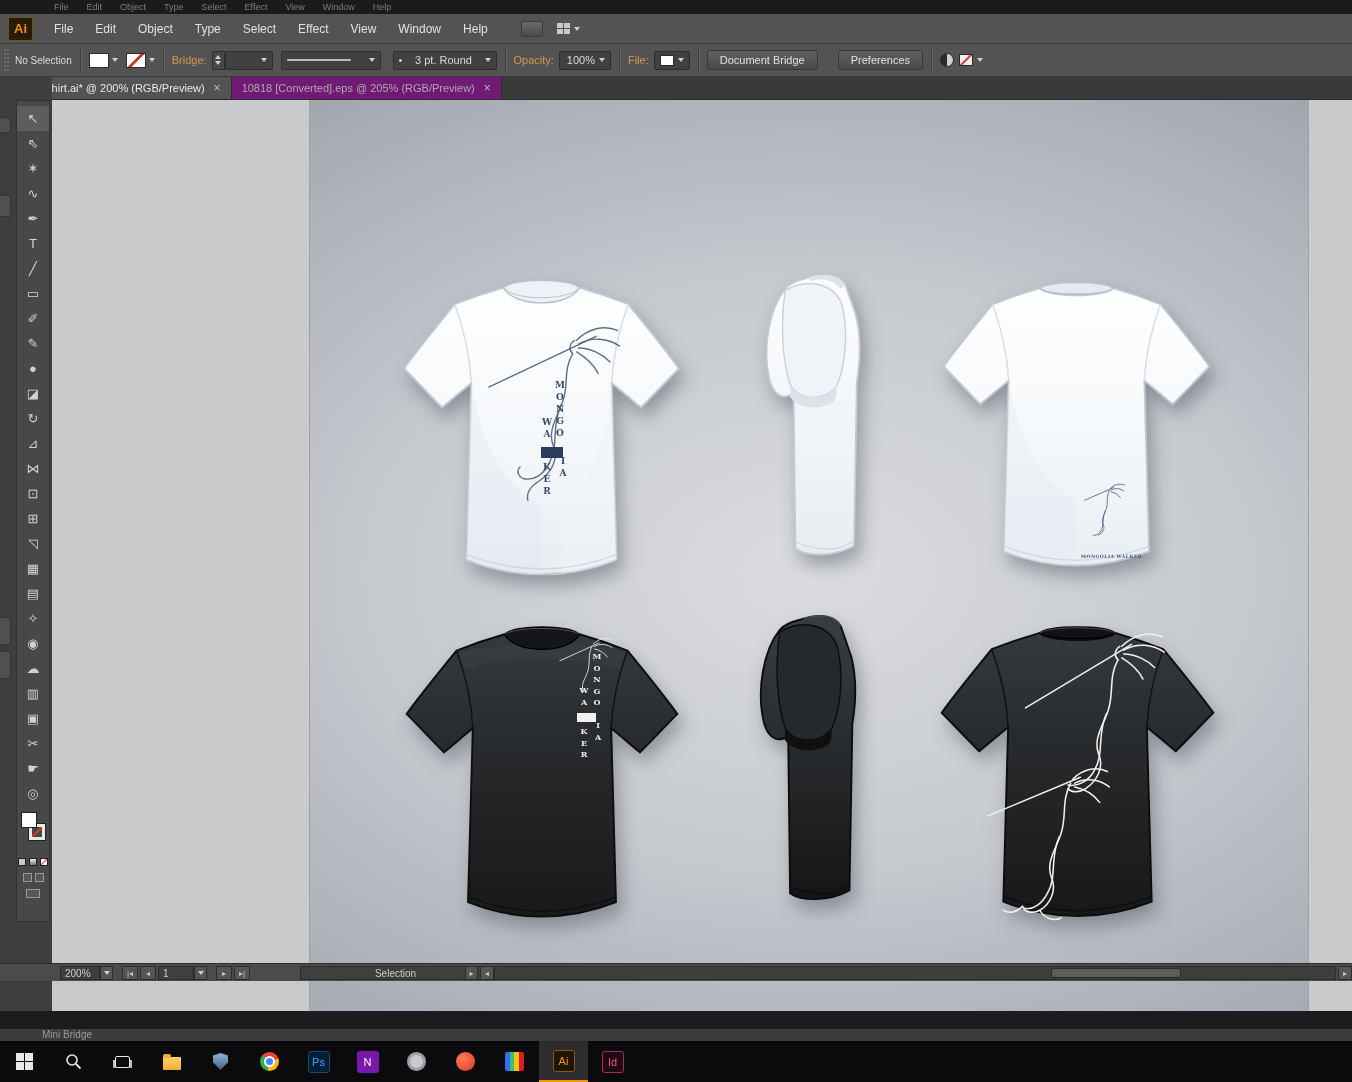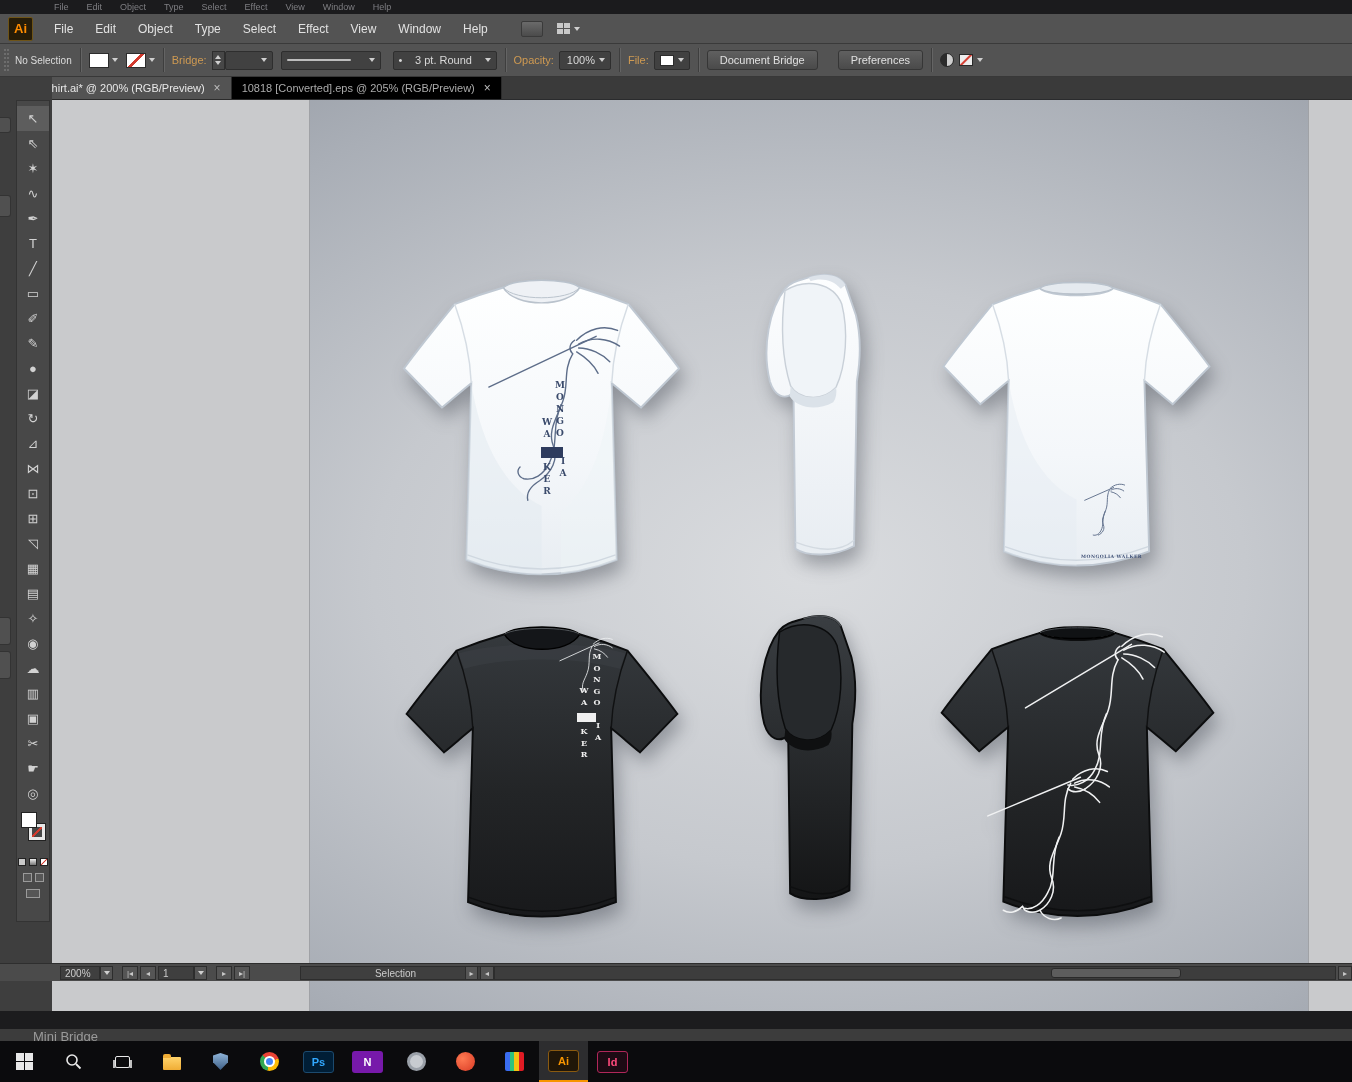--- a/index.html
+++ b/index.html
@@ -49,21 +49,21 @@
   .mini-none { width:14px; height:12px; background:linear-gradient(135deg,#eee 40%,#d33a2e 47%,#d33a2e 53%,#eee 60%);
     border:1px solid #2a2a2a; }
 
   
   #tabbar { position:absolute; left:0; top:77px; width:1352px; height:23px; background:#3a3a3a;
     border-bottom:1px solid #2b2b2b; display:flex; align-items:stretch; }
   #tools-collapse { width:30px; color:#b5b5b5; font-size:11px; display:flex; align-items:center; justify-content:center;
     background:#464646; border-right:1px solid #2b2b2b; }
   .tab { display:flex; align-items:center; gap:9px; padding:0 10px; font-size:11px; border-right:1px solid #2b2b2b; }
   .tab.active { background:#535353; color:#e8e8e8; }
-  .tab.inactive { background:#000000; color:#ababab; }
+  .tab.inactive { background:#701a75; color:#ababab; }
   .tab .close { color:#bdbdbd; font-size:12px; }
 
   
   #left-strip { position:absolute; left:0; top:77px; width:15px; height:934px; background:#3e3e3e; }
   .strip-tab { position:absolute; left:0; width:11px; background:#505050; border:1px solid #333;
     border-left:none; border-radius:0 3px 3px 0; }
   #tool-dock { position:absolute; left:15px; top:77px; width:37px; height:934px; background:#3e3e3e; }
   #toolpanel { position:absolute; left:16px; top:100px; width:34px; height:822px; background:#484848;
     border:1px solid #333; padding-top:5px; }
   .tool { width:100%; height:25px; display:flex; align-items:center; justify-content:center;
@@ -100,43 +100,43 @@
     color:#cccccc; font-size:10px; display:flex; align-items:center; padding:0 4px; }
   .sb-btn { position:absolute; top:2px; height:14px; background:#555; border:1px solid #2d2d2d;
     color:#c8c8c8; font-size:8px; display:flex; align-items:center; justify-content:center; }
   #scroll-track { position:absolute; left:494px; right:16px; top:2px; height:14px; background:#3d3d3d;
     border:1px solid #2d2d2d; }
   #scroll-thumb { position:absolute; left:556px; top:1px; width:130px; height:10px; background:#5d5d5d;
     border:1px solid #2a2a2a; border-radius:3px; }
 
   
   #bottomstrip { position:absolute; left:0; top:1029px; width:1352px; height:12px; background:#3c3c3c; }
-  #mini-bridge { position:absolute; left:33px; top:0; font-size:13px; color:#9a9a9a; }
+  #mini-bridge { position:absolute; left:42px; top:0; font-size:10px; color:#9a9a9a; }
 
   
   #taskbar { position:absolute; left:0; top:1041px; width:1352px; height:41px; background:#0b0b0d;
     display:flex; align-items:stretch; }
   .tslot { width:49px; display:flex; align-items:center; justify-content:center; }
   .tslot.active { background:rgba(255,255,255,0.14); border-bottom:2px solid #f79500; }
   .winlogo { display:grid; grid-template-columns:8px 8px; grid-template-rows:8px 8px; gap:1px; }
   .winlogo span { background:#e8e8e8; }
   .tvrect { width:15px; height:12px; border:1.5px solid #e8e8e8; border-radius:2px;
     box-shadow:-4px 2px 0 -2px #bfbfbf, 4px 2px 0 -2px #bfbfbf; }
   .folder { width:18px; height:13px; background:linear-gradient(#ffd36b,#f0ad35); border-radius:1px;
     position:relative; margin-top:3px; }
   .folder::before { content:""; position:absolute; top:-3px; left:0; width:8px; height:4px;
     background:#f0ad35; border-radius:2px 2px 0 0; }
   .shield { width:15px; height:17px; background:linear-gradient(180deg,#8fb4d8,#3e5f86);
     clip-path:polygon(50% 0,100% 14%,100% 55%,50% 100%,0 55%,0 14%); }
   .chrome { width:19px; height:19px; border-radius:50%;
     background:conic-gradient(from -45deg,#ea4335 0 33%,#fbbc05 0 66%,#34a853 0 100%); position:relative; }
   .chrome::after { content:""; position:absolute; inset:4px; border-radius:50%; background:#4285f4;
     border:2px solid #fff; }
-  .appsq { width:31px; height:22px; border-radius:3px; display:flex; align-items:center; justify-content:center;
-    font-size:11px; font-weight:bold; }
+  .appsq { width:22px; height:22px; border-radius:3px; display:flex; align-items:center; justify-content:center;
+    font-size:11px; font-weight:normal; }
   .ps { background:#001e36; border:1px solid #1c4a6e; color:#31a8ff; }
   .on { background:#7719aa; color:#fff; }
   .swirl { width:19px; height:19px; border-radius:50%; background:#c7cbd0; border:3px solid #9aa0a8; }
   .reddot { width:19px; height:19px; border-radius:50%; background:radial-gradient(circle at 35% 35%,#ff7a52,#d93b25); }
   .stripes { width:19px; height:19px; border-radius:2px;
     background:linear-gradient(90deg,#3a6df0 0 25%,#2ec27e 0 50%,#f5c211 0 75%,#e01b24 0 100%); }
   .ai { background:#201608; border:1px solid #8a5a10; color:#f79500; }
   .id { background:#1d0a14; border:1px solid #b0275a; color:#ff4a7d; }
 </style>
 </head>

